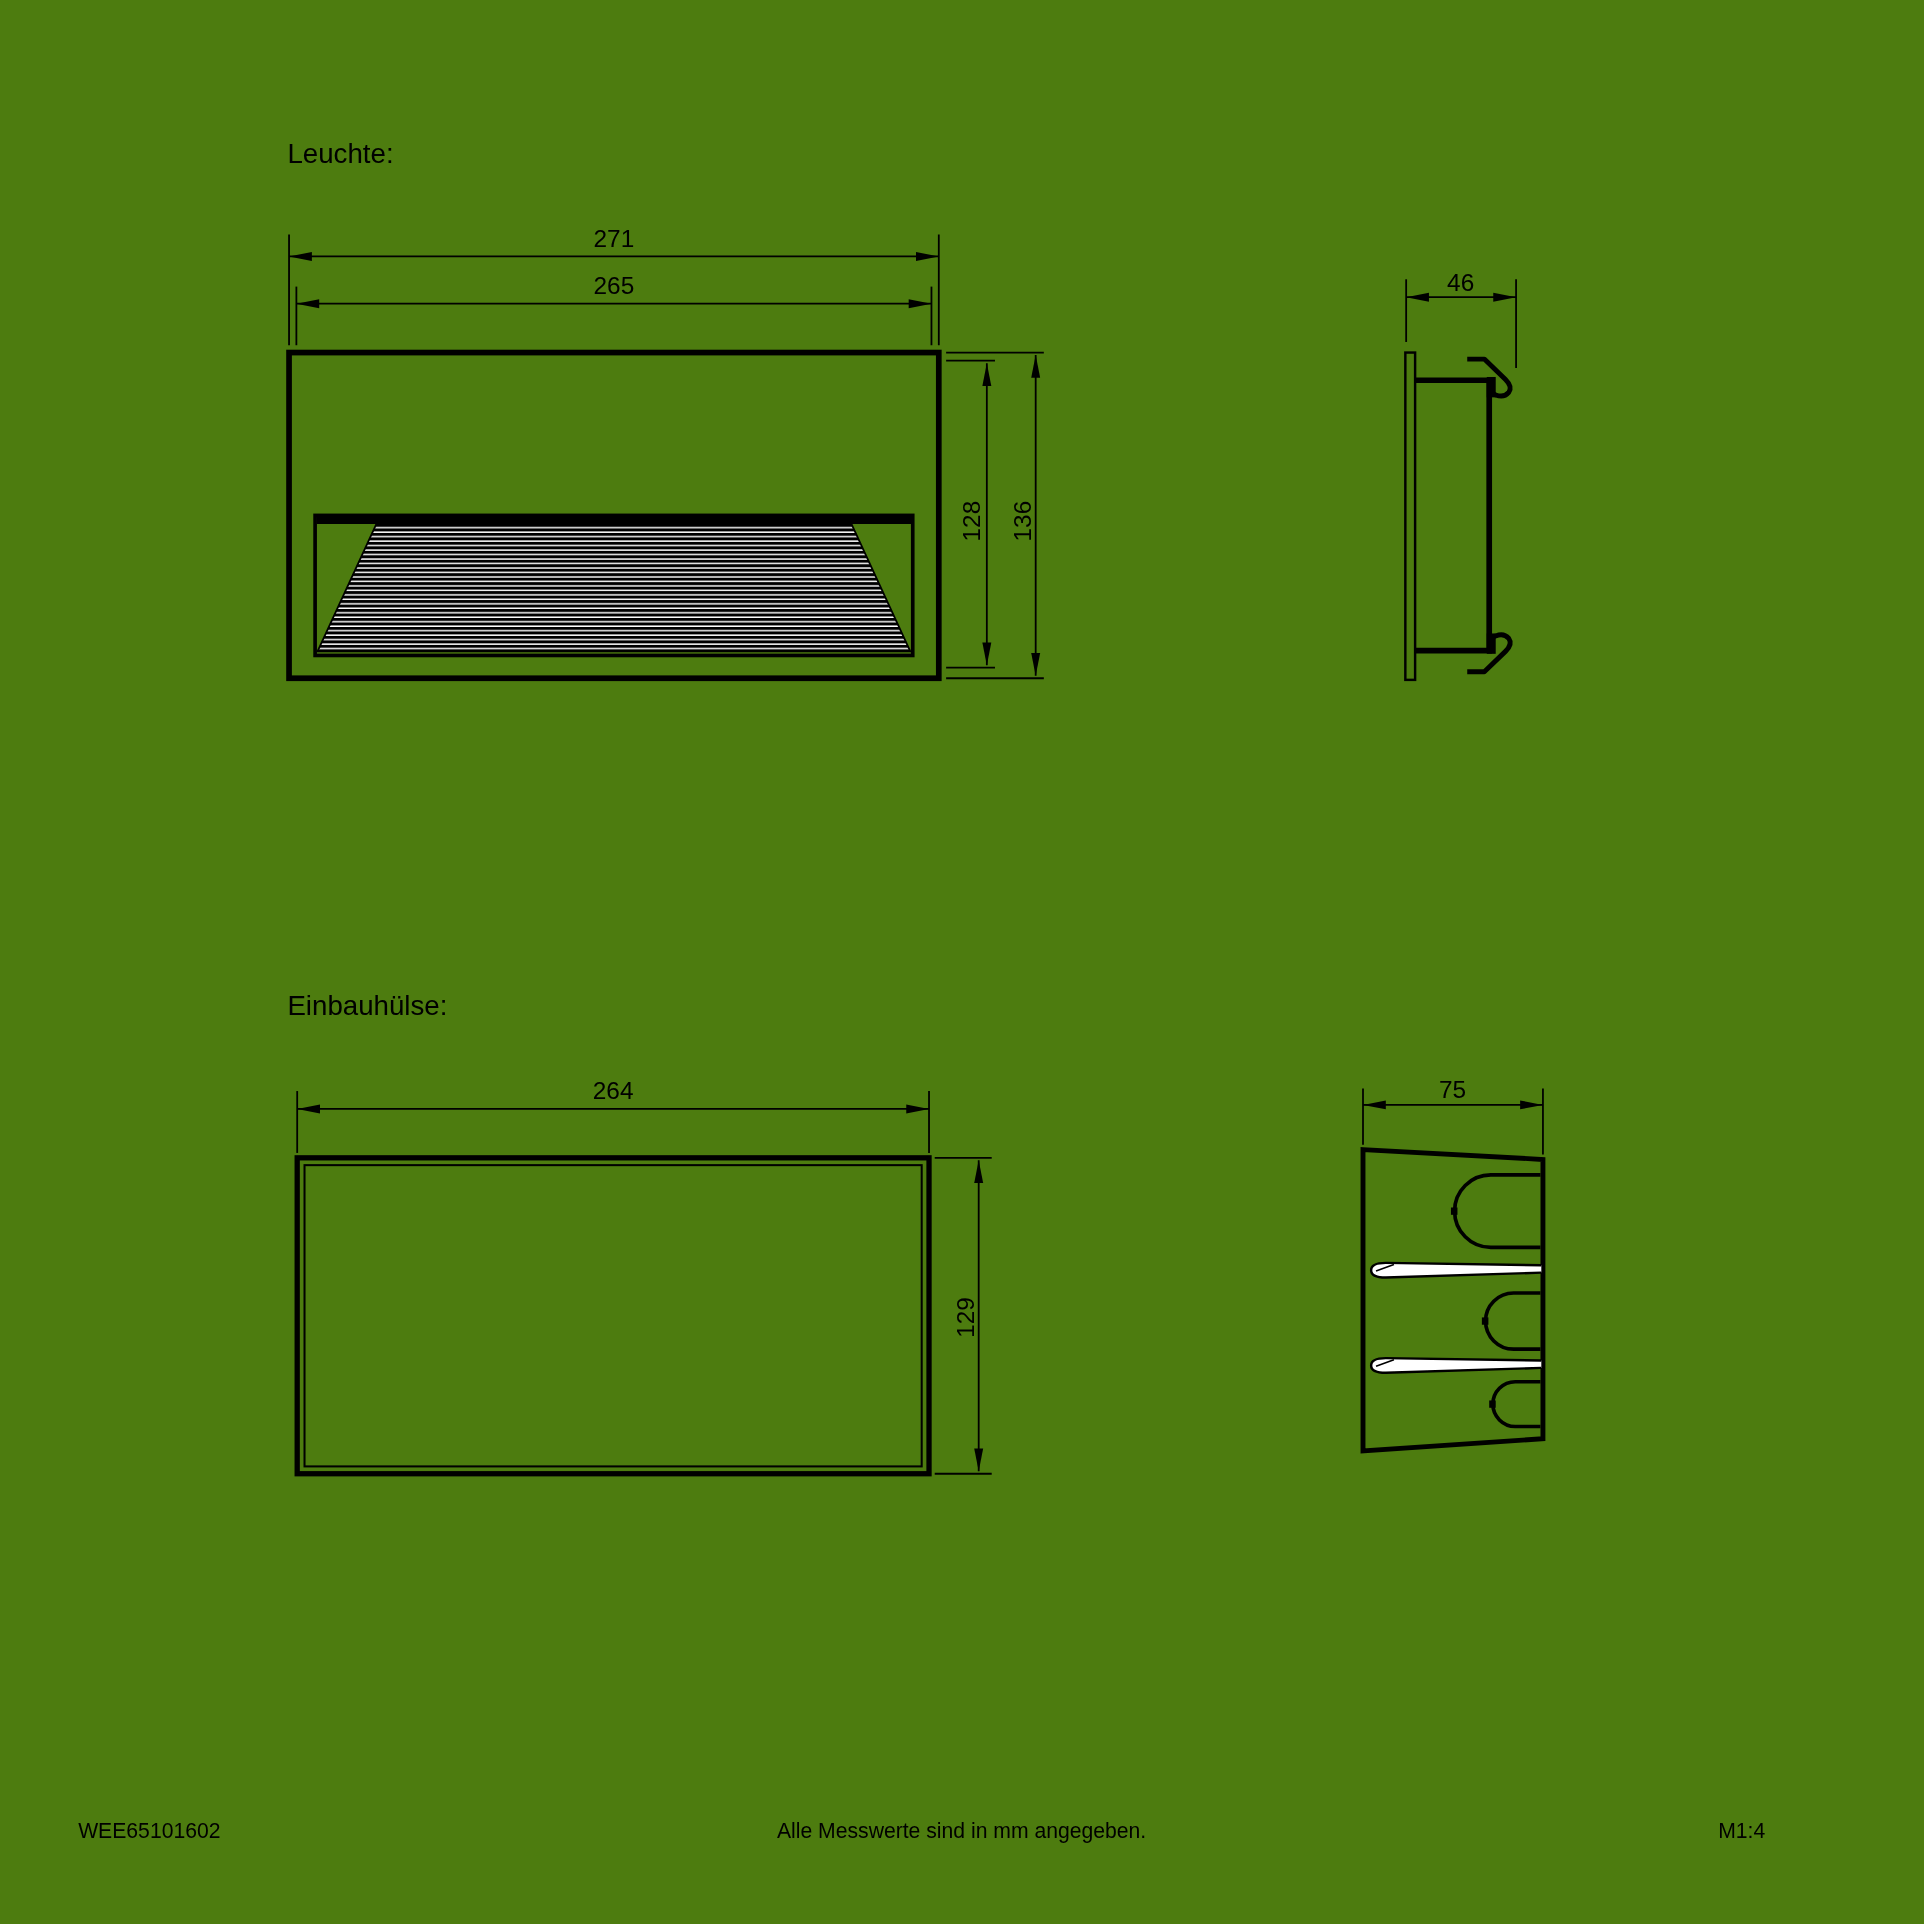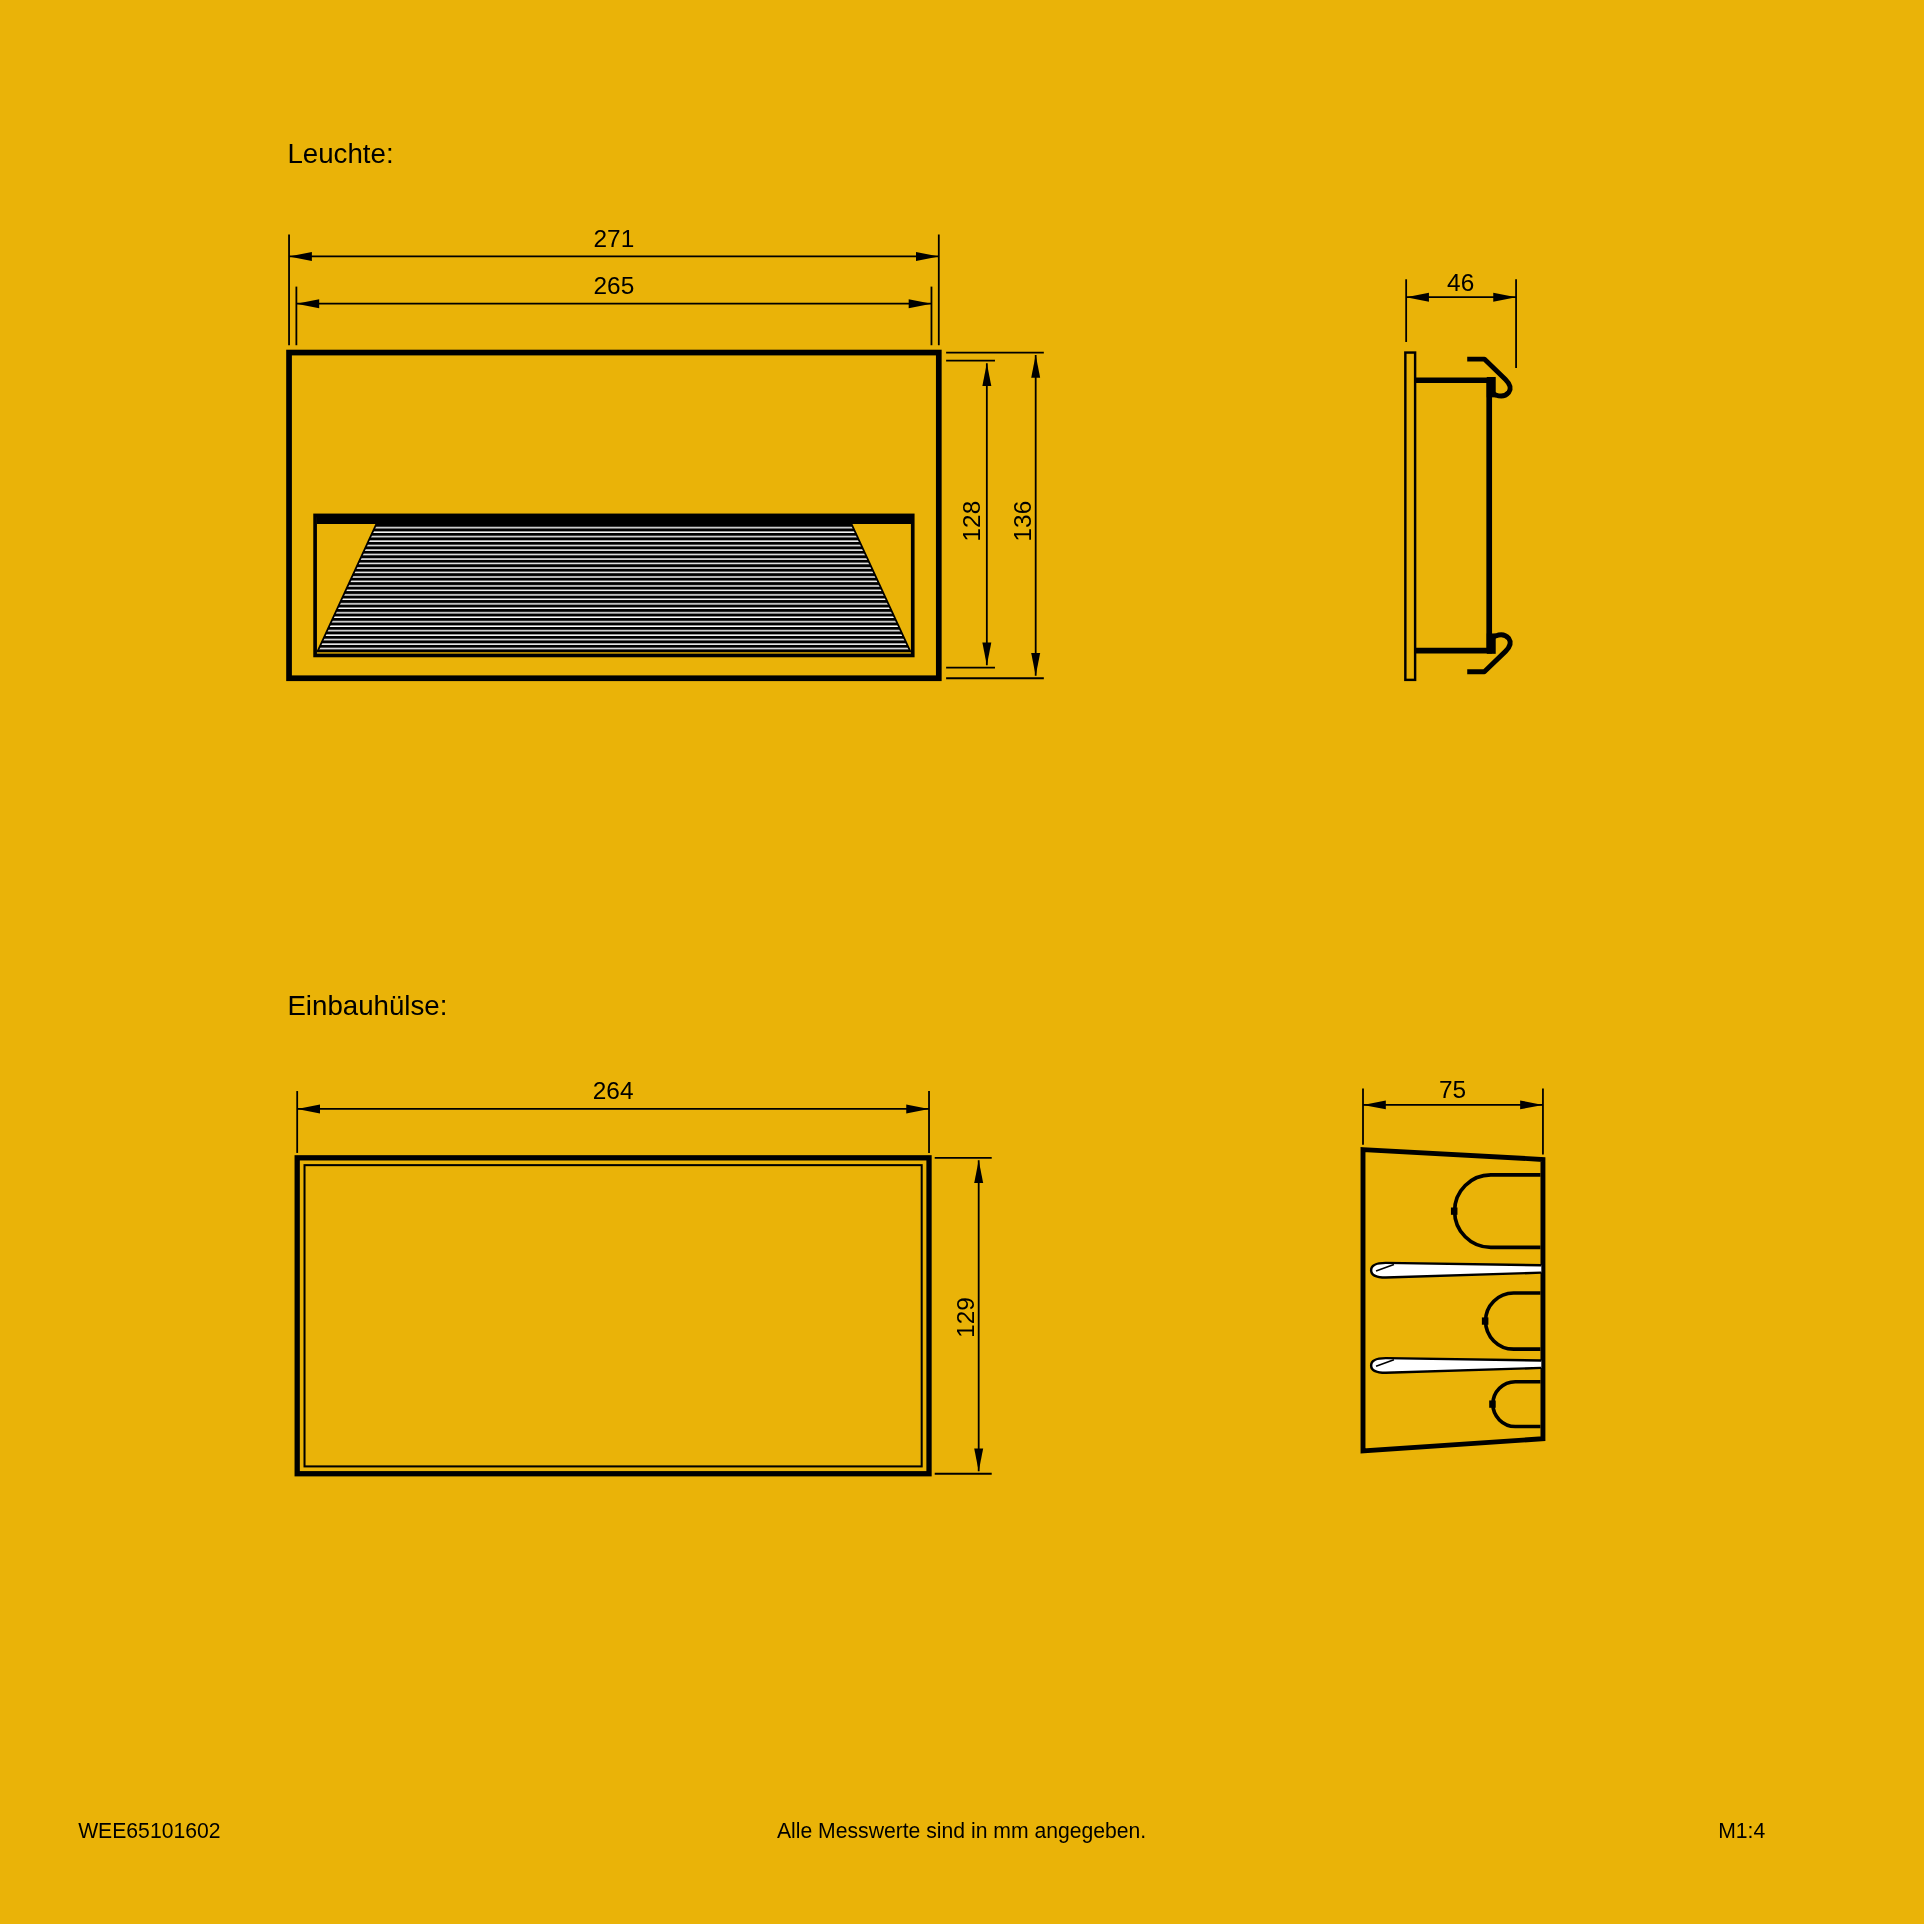--- a/index.html
+++ b/index.html
@@ -1,16 +1,16 @@
 <!DOCTYPE html>
 <html style="font-size:13px"><head>
 <meta charset="utf-8">
 <style>
   html,body{margin:0;padding:0;background:#ffffff;}
-  .stage{position:relative;width:1924px;height:1924px;background:#eab308;}
+  .stage{position:relative;width:1924px;height:1924px;background:#4d7c0f;}
   text{font-family:"Liberation Sans","DejaVu Sans",sans-serif;fill:#000;}
   .title-text{font-size:34px;}
   .dim-text{font-size:30px;}
   .foot-text{font-size:26px;}
   .objline{stroke:#000;fill:none;}
   .dimline{stroke:#000;stroke-width:2.2;fill:none;}
   .extline{stroke:#000;stroke-width:2.2;fill:none;}
 </style>
 </head>
 <body>

